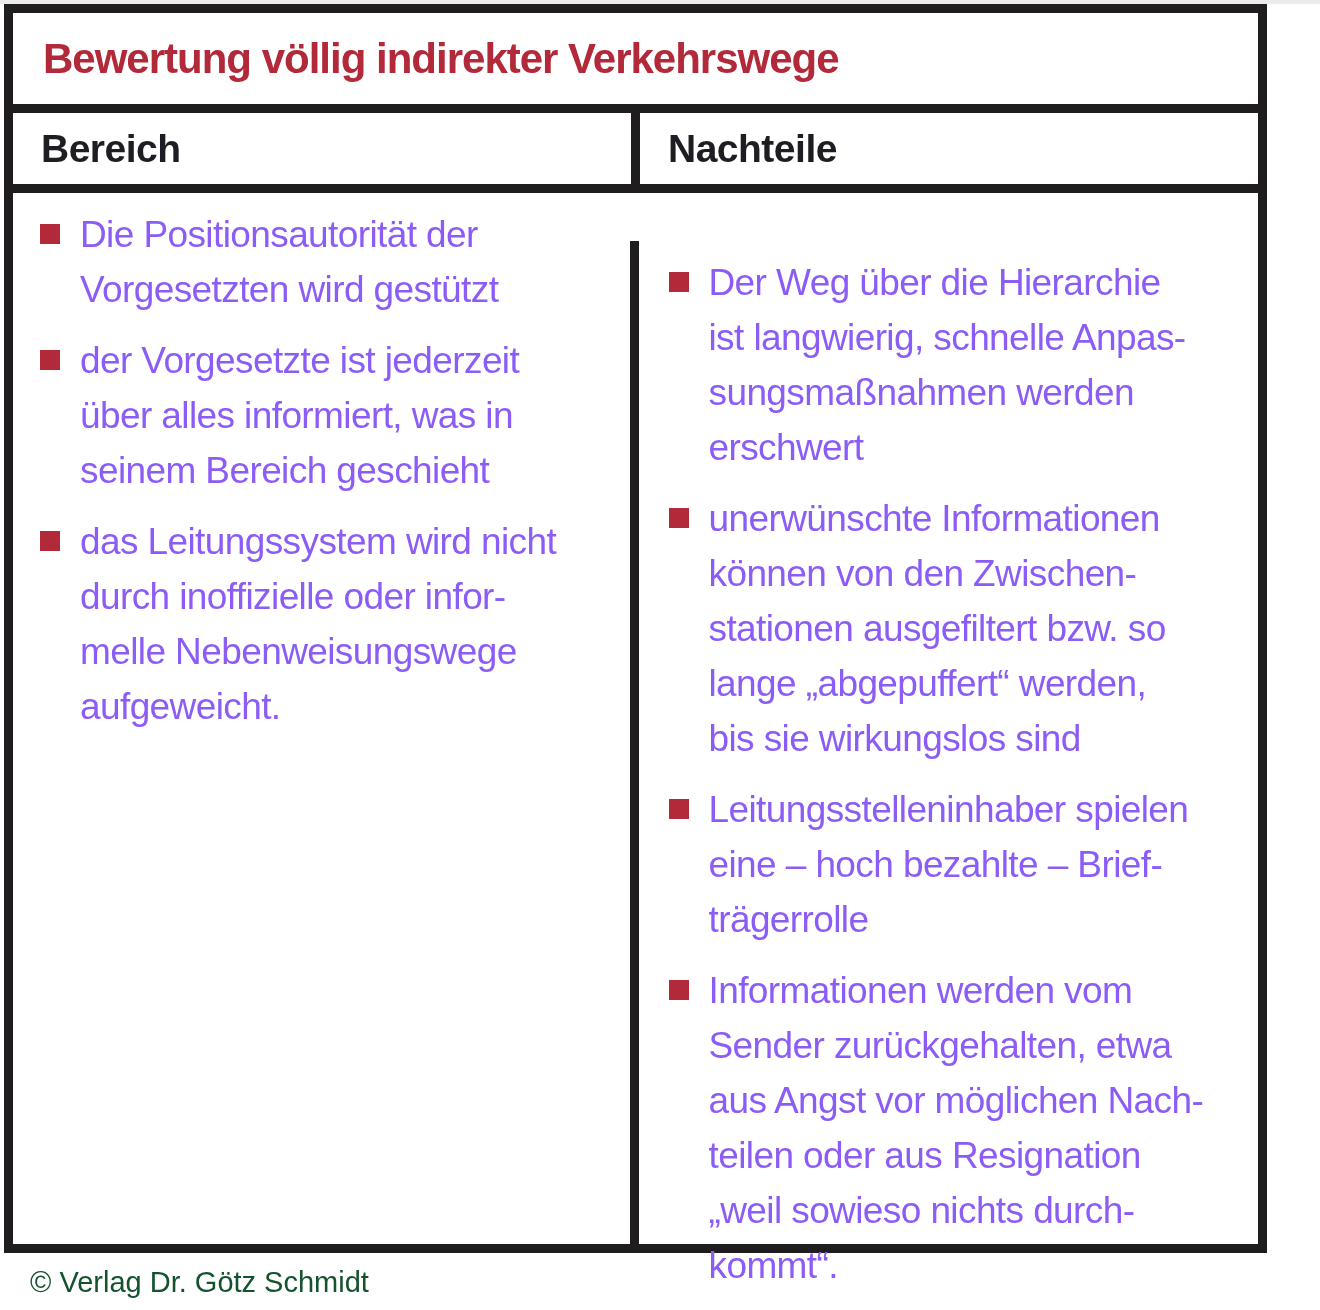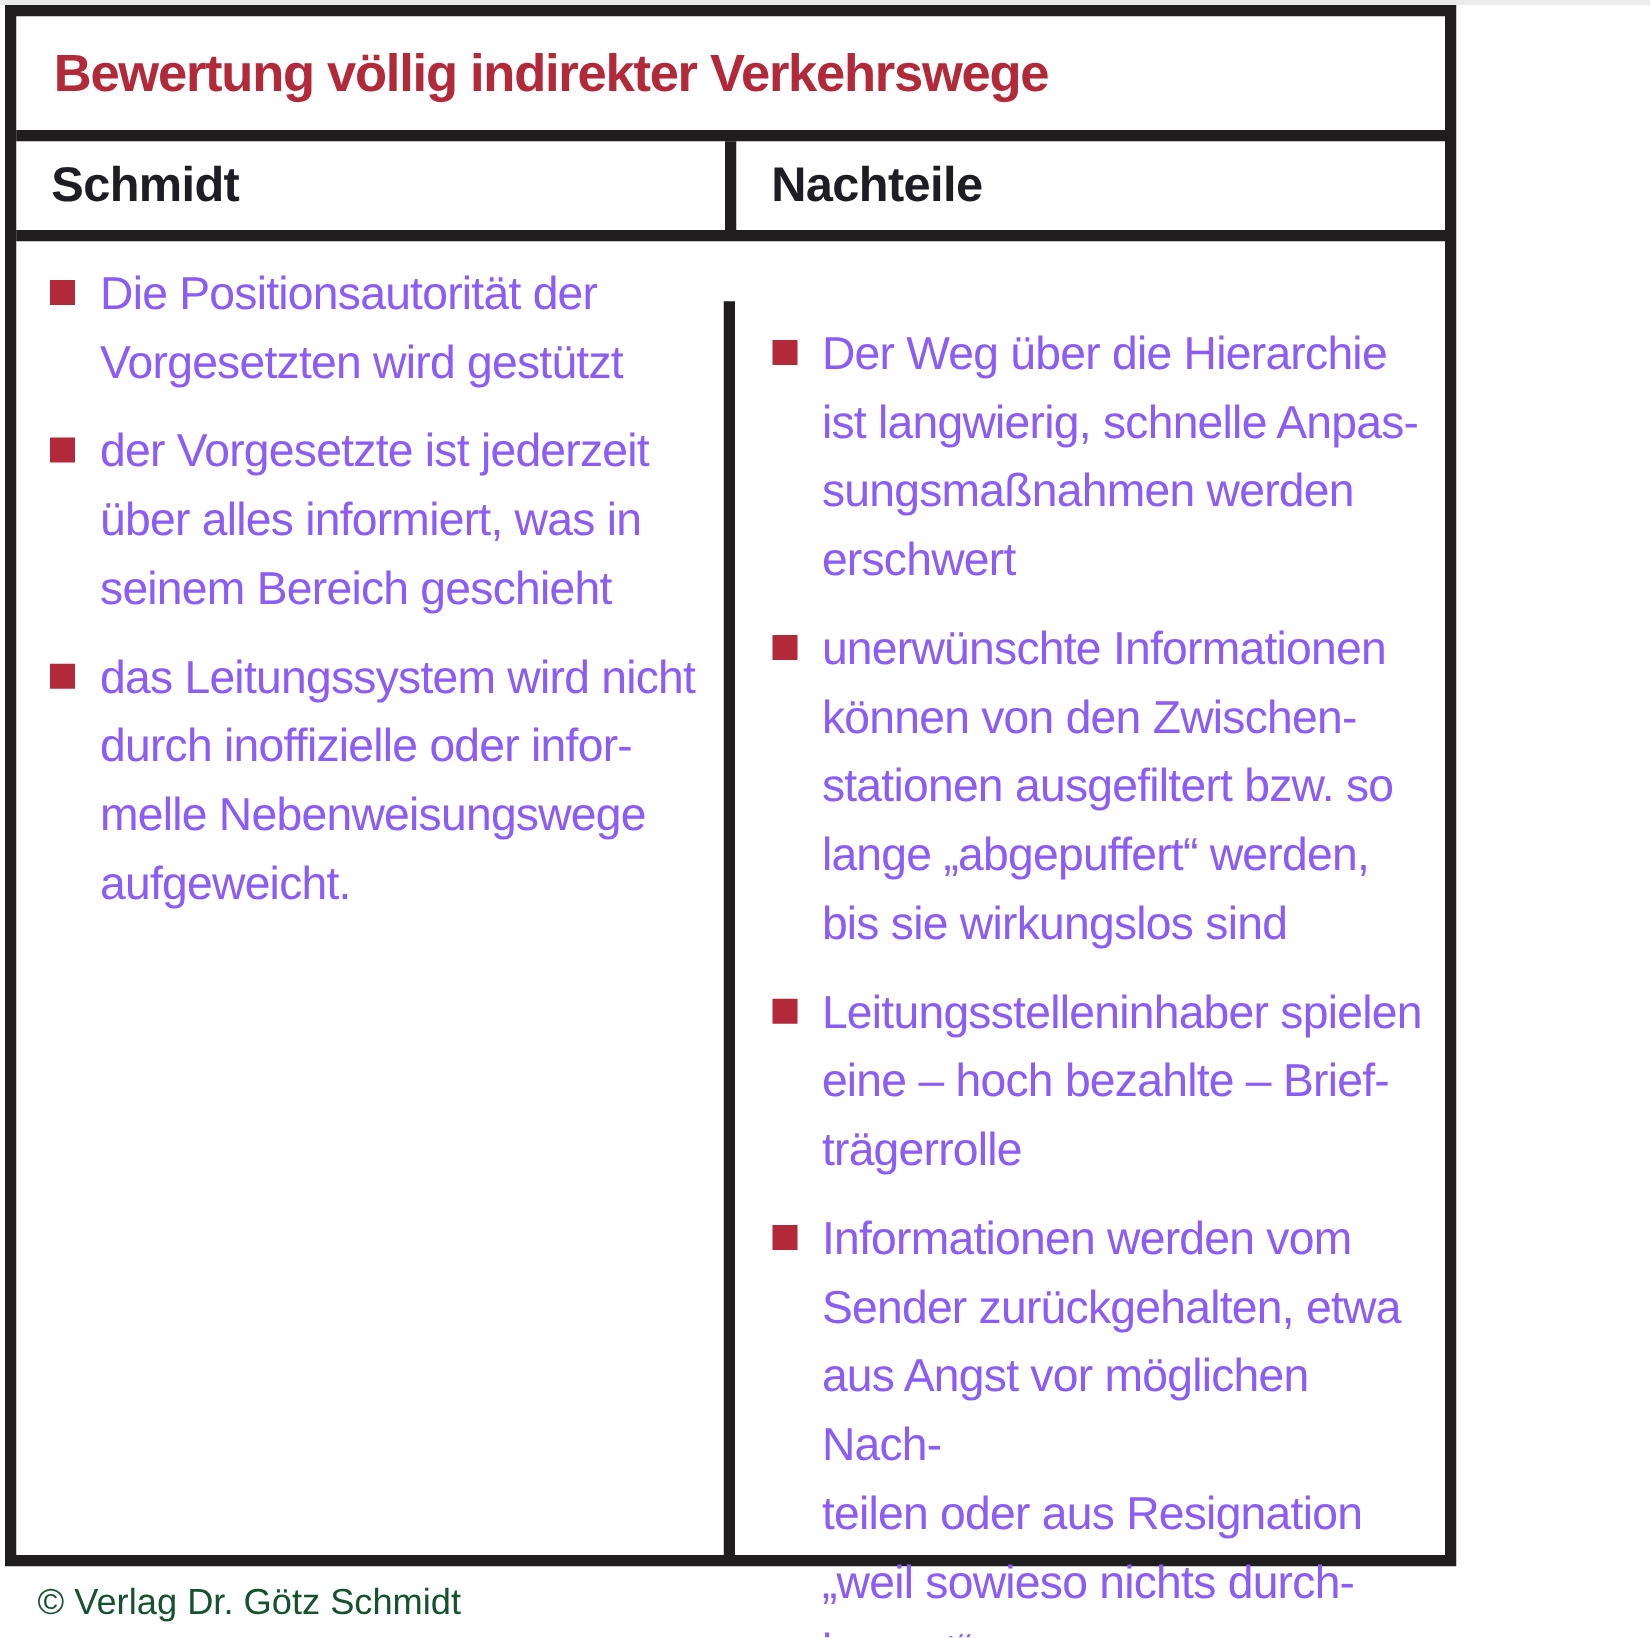--- a/index.html
+++ b/index.html
@@ -18,21 +18,21 @@
     content: "";
     position: absolute;
     left: 0; top: 0; right: 0;
     height: 4px;
     background: #ebebeb;
   }
   .table {
     position: absolute;
     left: 4px;
     top: 4px;
-    width: 1161px;
+    width: 1263px;
     height: 1249px;
     border: 9px solid #1f1d1e;
     background: #ffffff;
     display: flex;
     flex-direction: column;
   }
   .title-row {
     flex: none;
     height: 100px;
     display: flex;
@@ -115,21 +115,21 @@
 <div class="page">
 
   <div class="table">
 
     <div class="title-row">
       <span class="table-title">Bewertung völlig indirekter Verkehrswege</span>
     </div>
 
     <div class="header-row">
       <div class="cell left-col">
-        <span class="col-header">Schmidt</span>
+        <span class="col-header">Bereich</span>
       </div>
       <div class="cell right-col">
         <span class="col-header">Nachteile</span>
       </div>
     </div>
 
     <div class="body-row">
 
       <div class="cell left-col">
         <div class="item">

